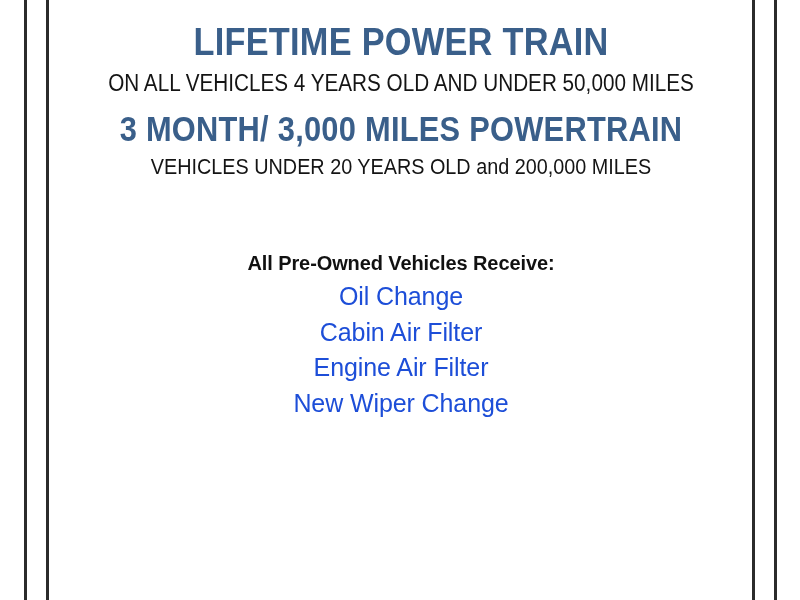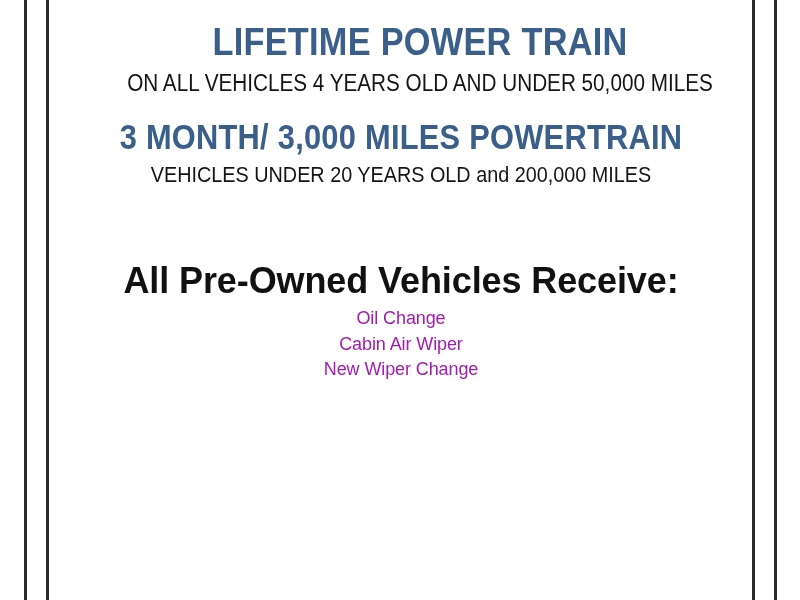--- a/index.html
+++ b/index.html
@@ -42,22 +42,22 @@
     left: 50px;
     top: 0;
     width: 702px;
     height: 600px;
     text-align: center;
   }
 
   
   .warranty-block { width: 100%; }
 
-  #warranty-block-1 { margin-top: 22px; padding-left: 19px; }
-  #warranty-block-2 { margin-top: 24px; }
+  #warranty-block-1 { margin-top: 22px; }
+  #warranty-block-2 { margin-top: 16px; }
 
   .warranty-title {
     color: #3a5f8a;
     font-family: "Liberation Sans Narrow", "Liberation Sans", "DejaVu Sans Condensed", sans-serif;
     font-weight: 700;
     letter-spacing: 0.3px;
     line-height: 1.02;
     margin: 0;
     transform: scaleX(0.88);
     transform-origin: center;
@@ -81,36 +81,36 @@
   
   #services {
     margin-top: 74px;
     width: 100%;
   }
 
   #services-heading {
     color: #111111;
     font-family: "Liberation Sans", "DejaVu Sans", sans-serif;
     font-weight: 700;
-    font-size: 36px;
+    font-size: 20px;
     letter-spacing: -0.1px;
     line-height: 1.18;
     margin: 0 0 4px 0;
   }
 
   #services-list {
     list-style: none;
     margin: 0;
     padding: 0;
   }
   #services-list li {
-    color: #a21caf;
+    color: #1d4ed8;
     font-family: "Liberation Sans", "DejaVu Sans", sans-serif;
     font-weight: 400;
-    font-size: 18px;
+    font-size: 25px;
     line-height: 1.42;
     letter-spacing: -0.1px;
     white-space: nowrap;
   }
 </style>
 </head>
 <body style="background: rgb(255, 255, 255);">
 
 <div id="page" style="background: rgb(255, 255, 255);">
 
@@ -128,19 +128,20 @@
 
     <div class="warranty-block" id="warranty-block-2">
       <h1 class="warranty-title" id="warranty-title-2" style="color: rgb(58, 95, 138);">3 MONTH/ 3,000 MILES POWERTRAIN</h1>
       <p class="warranty-sub" id="warranty-sub-2">VEHICLES UNDER 20 YEARS OLD and 200,000 MILES</p>
     </div>
 
     <div id="services">
       <h2 id="services-heading">All Pre-Owned Vehicles Receive:</h2>
       <ul id="services-list">
         <li>Oil Change</li>
-        <li>Cabin Air Wiper</li>
+        <li>Cabin Air Filter</li>
+        <li>Engine Air Filter</li>
         <li>New Wiper Change</li>
       </ul>
     </div>
 
   </div>
 </div>
 
 </body></html>

